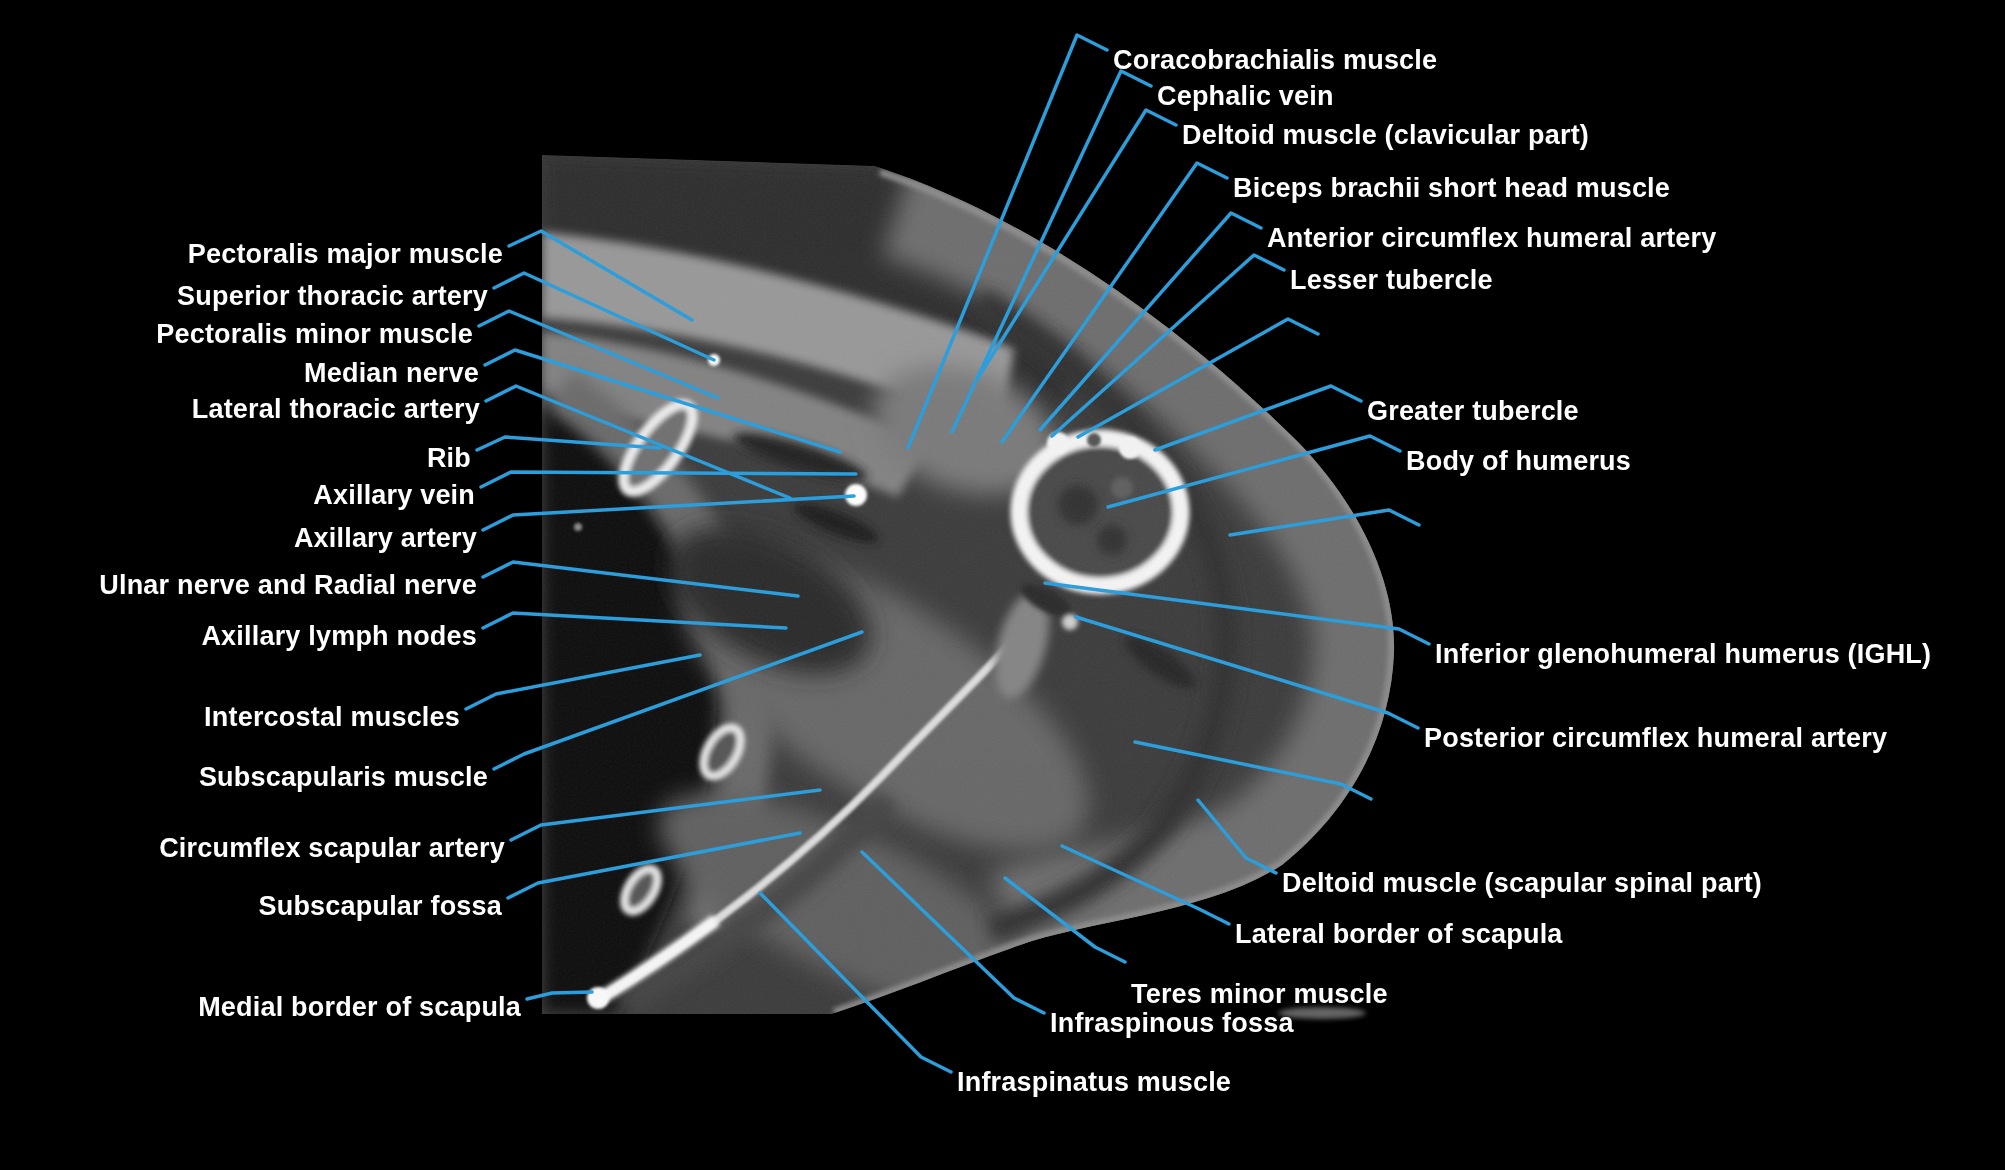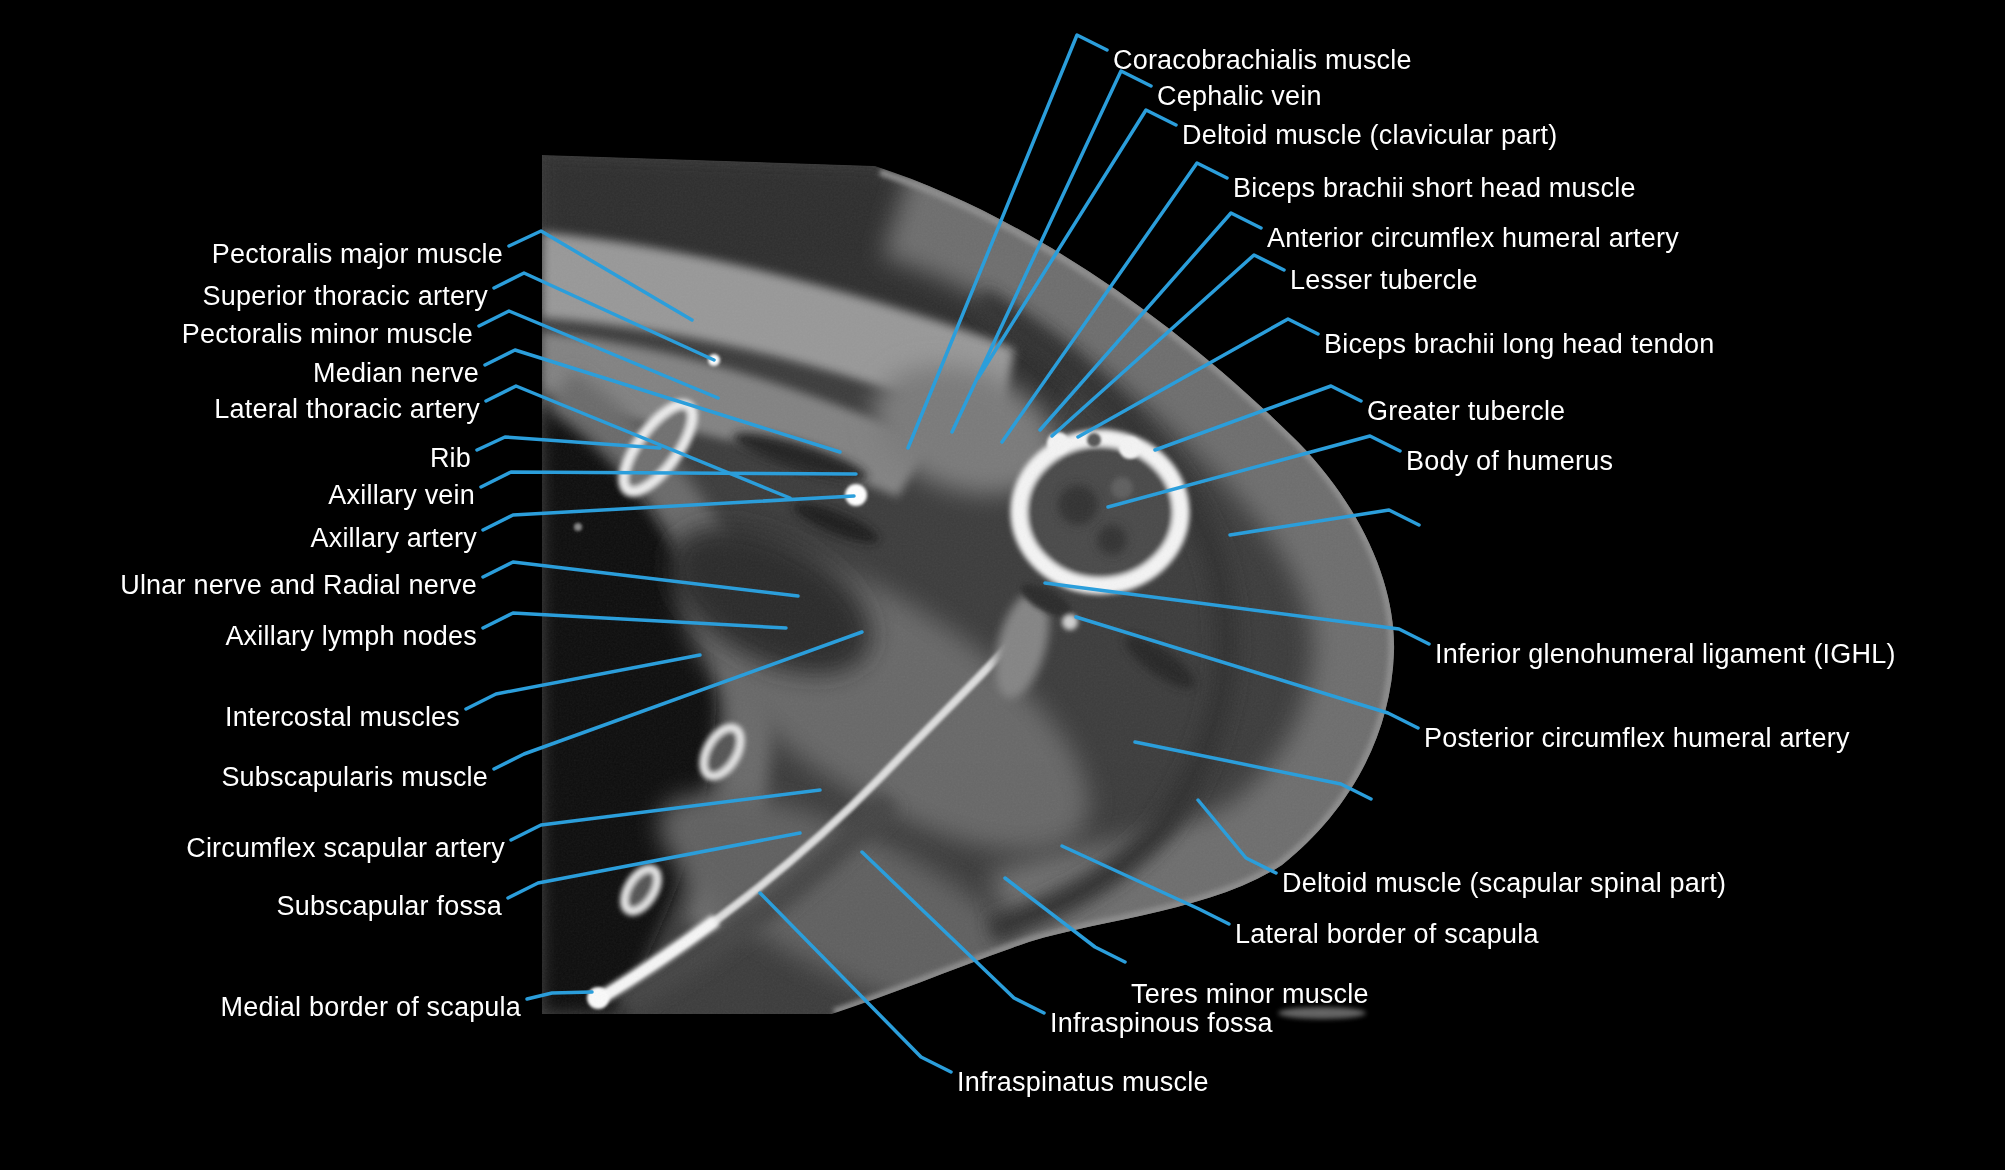--- a/index.html
+++ b/index.html
@@ -4,20 +4,21 @@
 <style>
   html,body{margin:0;padding:0;background:#000;}
   .stage{
     position:relative;width:2005px;height:1170px;background:#000;overflow:hidden;
     font-family:"Liberation Sans","DejaVu Sans",sans-serif;
   }
   .stage svg{position:absolute;left:0;top:0;}
   .lbl{
     position:absolute;color:#fff;font-size:27px;line-height:34px;white-space:nowrap;
     letter-spacing:0.2px;
+    font-weight:bold;
   }
   .lbl.left{text-align:center;}
   .leader{fill:none;stroke:#2b9edb;stroke-width:3.5;stroke-linejoin:round;stroke-linecap:round;}
 </style>
 </head>
 <body>
 
 <div class="stage">
 
   <svg width="2005" height="1170" viewBox="0 0 2005 1170">
@@ -160,24 +161,23 @@
   <div class="lbl left" style="right:1500px;top:831px">Circumflex scapular artery</div>
   <div class="lbl left" style="right:1503px;top:889px">Subscapular fossa</div>
   <div class="lbl left" style="right:1484px;top:990px">Medial border of scapula</div>
 
   <div class="lbl" style="left:1113px;top:43px">Coracobrachialis muscle</div>
   <div class="lbl" style="left:1157px;top:79px">Cephalic vein</div>
   <div class="lbl" style="left:1182px;top:118px">Deltoid muscle (clavicular part)</div>
   <div class="lbl" style="left:1233px;top:171px">Biceps brachii short head muscle</div>
   <div class="lbl" style="left:1267px;top:221px">Anterior circumflex humeral artery</div>
   <div class="lbl" style="left:1290px;top:263px">Lesser tubercle</div>
-  <div class="lbl" style="left:1324px;top:327px">Biceps brachii long head tendon</div>
   <div class="lbl" style="left:1367px;top:394px">Greater tubercle</div>
   <div class="lbl" style="left:1406px;top:444px">Body of humerus</div>
-  <div class="lbl" style="left:1435px;top:637px">Inferior glenohumeral ligament (IGHL)</div>
+  <div class="lbl" style="left:1435px;top:637px">Inferior glenohumeral humerus (IGHL)</div>
   <div class="lbl" style="left:1424px;top:721px">Posterior circumflex humeral artery</div>
   <div class="lbl" style="left:1282px;top:866px">Deltoid muscle (scapular spinal part)</div>
   <div class="lbl" style="left:1235px;top:917px">Lateral border of scapula</div>
   <div class="lbl" style="left:1131px;top:977px">Teres minor muscle</div>
   <div class="lbl" style="left:1050px;top:1006px">Infraspinous fossa</div>
   <div class="lbl" style="left:957px;top:1065px">Infraspinatus muscle</div>
 
 </div>
 
 </body></html>

